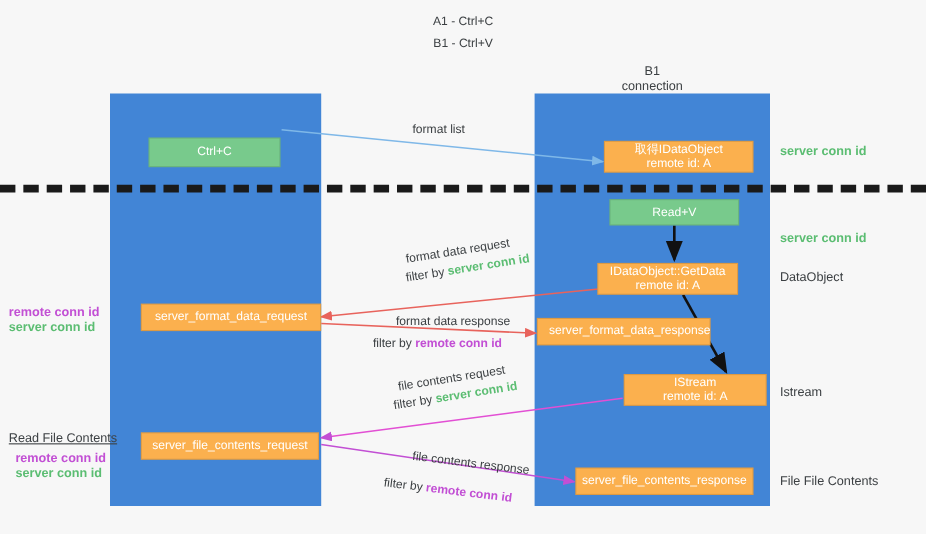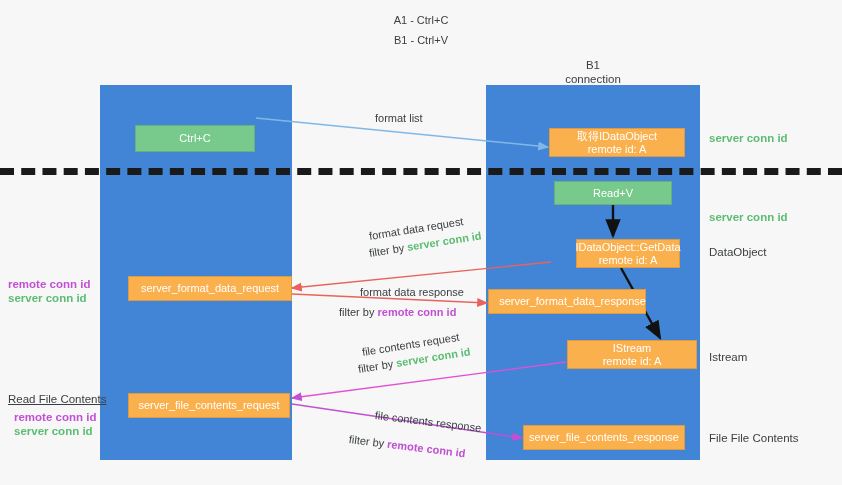--- a/index.html
+++ b/index.html
@@ -126,21 +126,21 @@
 
   <div class="abs node orange" style="left:549px;top:128px;width:136px;height:29px;">
     <span>取得IDataObject</span>
     <span class="l2">remote id: A</span>
   </div>
 
   <div class="abs node green" style="left:554px;top:181px;width:118px;height:24px;">
     <span>Read+V</span>
   </div>
 
-  <div class="abs node orange" style="left:576px;top:239px;width:104px;height:29px;">
+  <div class="abs node orange" style="left:543px;top:239px;width:128px;height:29px;">
     <span>IDataObject::GetData</span>
     <span class="l2">remote id: A</span>
   </div>
 
   <div class="abs node orange" style="left:488px;top:289px;width:158px;height:25px;padding-left:11px;">
     <span>server_format_data_response</span>
   </div>
 
   <div class="abs node orange" style="left:567px;top:340px;width:130px;height:29px;">
     <span>IStream</span>

